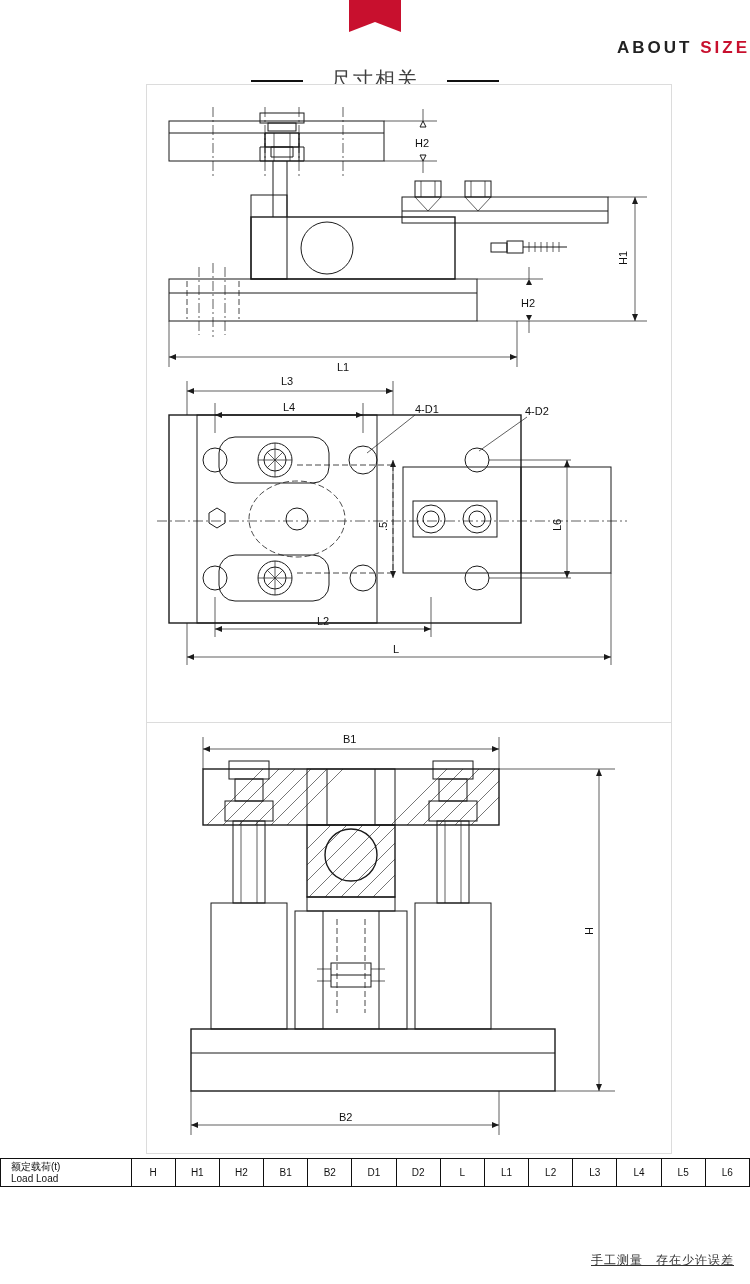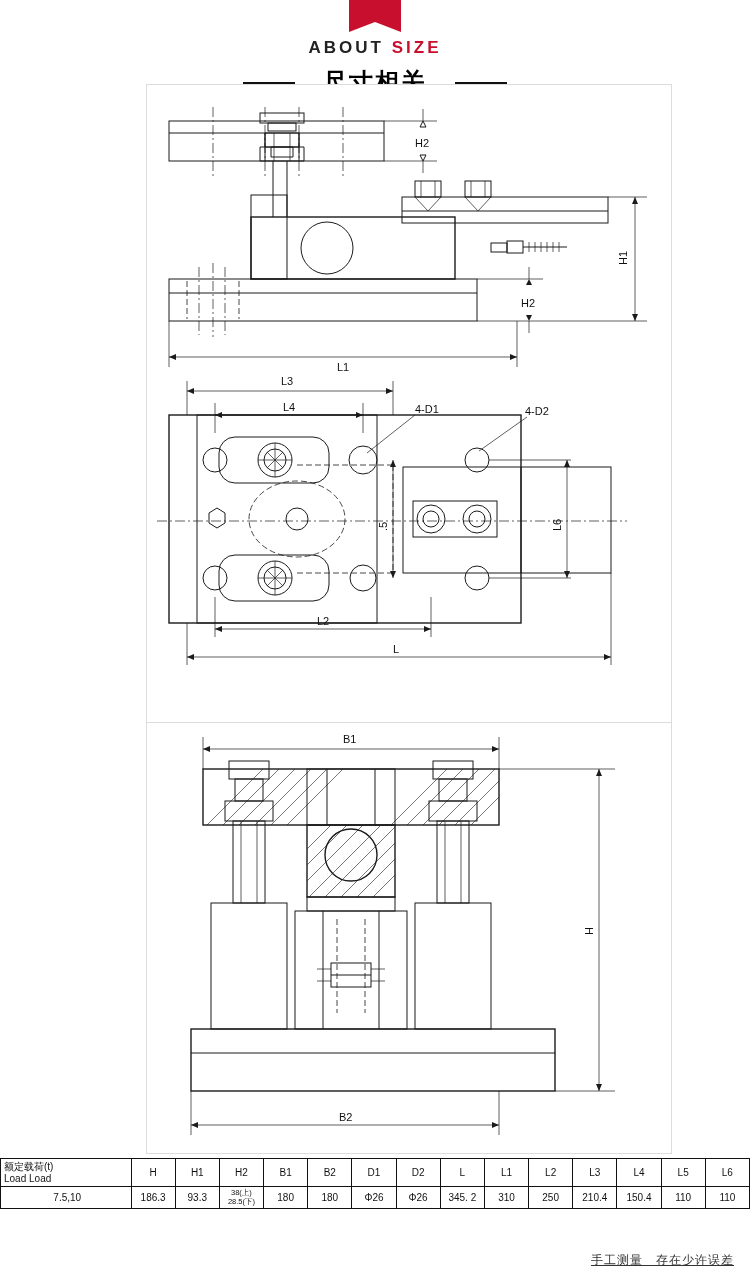--- a/index.html
+++ b/index.html
@@ -16,30 +16,30 @@
   .ribbon{
     position:absolute;left:50%;top:0;transform:translateX(-50%);
     width:52px;height:22px;background:#c8102e;
   }
   .ribbon:after{
     content:"";position:absolute;left:0;top:22px;
     border-left:26px solid #c8102e;border-right:26px solid #c8102e;
     border-bottom:10px solid transparent;
   }
   .about-line{
-    position:absolute;top:38px;left:0;width:100%;text-align:center;
+    position:absolute;top:38px;left:0;width:100%;text-align:right;
     font-size:17px;letter-spacing:3px;font-weight:bold;
   }
   .about-line .en1{color:#222;}
   .about-line .en2{color:#c8102e;}
   .cn-title-wrap{
     position:absolute;top:66px;left:0;width:100%;text-align:center;
   }
   .cn-title{
-    display:inline-block;position:relative;font-size:24px;font-weight:bold;color:#000000;
+    display:inline-block;position:relative;font-size:20px;font-weight:normal;color:#404040;
     padding:0 28px;letter-spacing:2px;
   }
   .cn-title:before,.cn-title:after{
     content:"";position:absolute;top:50%;width:52px;height:2px;background:#111;
   }
   .cn-title:before{left:-52px;}
   .cn-title:after{right:-52px;}
 
   
   .panel{
@@ -61,21 +61,21 @@
   
   .table-wrap{position:absolute;left:0;top:1158px;width:750px;}
   table.spec{
     border-collapse:collapse;width:750px;table-layout:fixed;
     font-size:10px;color:#111;
   }
   table.spec td,table.spec th{
     border:1px solid #111;text-align:center;vertical-align:middle;
     padding:2px 0;font-weight:normal;line-height:1.15;
   }
-  table.spec td.first,table.spec th.first{text-align:left;padding-left:3px;}
+  table.spec td.first,table.spec th.first{text-align:left;padding-left:10px;}
   table.spec th{font-weight:normal;}
   .col0{width:130px;}
   .colx{width:44px;}
   .note{
     position:absolute;right:16px;top:1252px;font-size:12px;color:#333;
     letter-spacing:1px;
     text-decoration:underline;
   }
   .sub2{font-size:7.5px;}
 </style>
@@ -389,39 +389,19 @@
           <th>L</th>
           <th>L1</th>
           <th>L2</th>
           <th>L3</th>
           <th>L4</th>
           <th>L5</th>
           <th>L6</th>
         </tr>
       </thead>
       <tbody>
-        <tr>
-          <td class="first" style="text-align:center">7.5,10</td>
-          <td>186.3</td>
-          <td>93.3</td>
-          <td class="sub2">
-            <div>38(上)</div>
-            <div>28.5(下)</div>
-          </td>
-          <td>180</td>
-          <td>180</td>
-          <td>Φ26</td>
-          <td>Φ26</td>
-          <td>345. 2</td>
-          <td>310</td>
-          <td>250</td>
-          <td>210.4</td>
-          <td>150.4</td>
-          <td>110</td>
-          <td>110</td>
-        </tr>
       </tbody>
     </table>
   </div>
 
   <div class="note">手工测量　存在少许误差</div>
 
 </div>
 
 </body></html>

